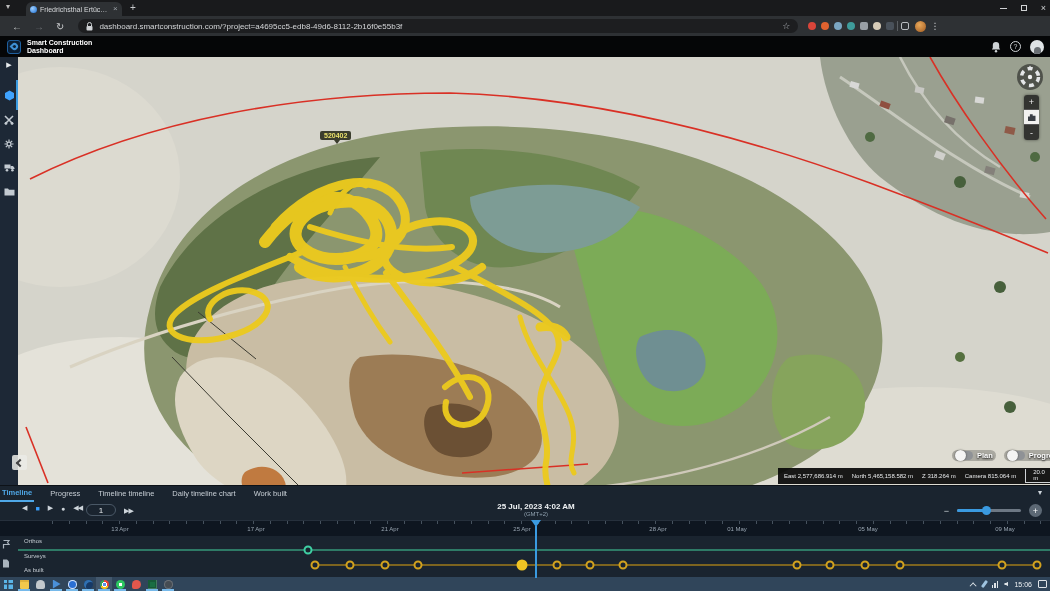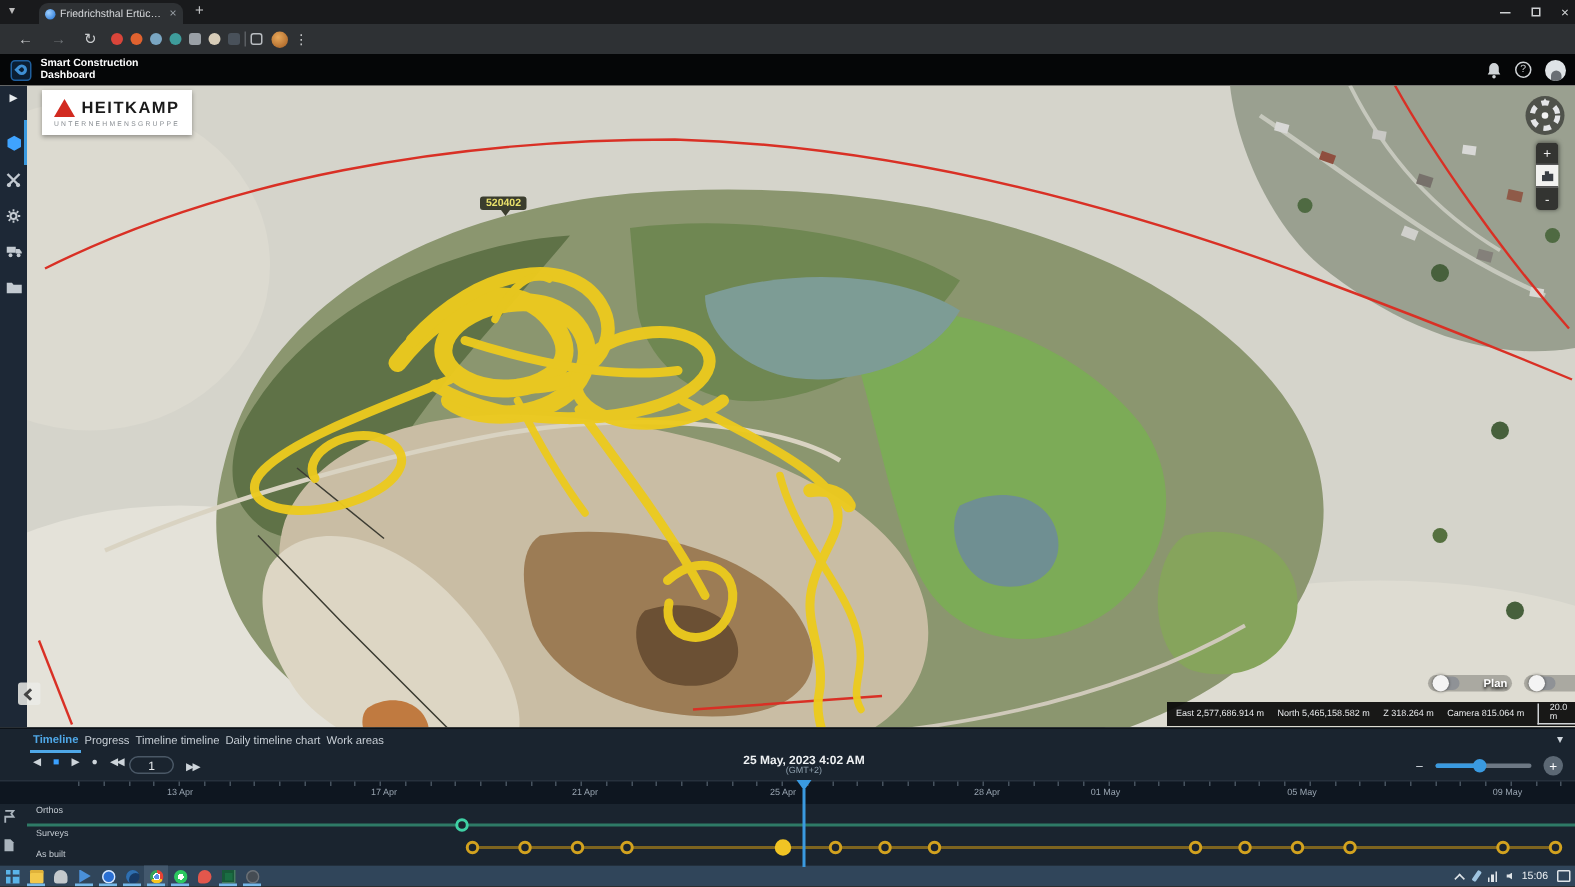--- a/index.html
+++ b/index.html
@@ -62,36 +62,36 @@
   .mlabel { position:absolute; left:320px; top:74px; background:rgba(38,40,24,.88); border-radius:2px; padding:1px 4px; color:#e9e06b; font-size:7px; font-weight:bold; }
   .mlabel::after { content:""; position:absolute; left:14px; bottom:-4px; border-left:3px solid transparent; border-right:3px solid transparent; border-top:4px solid rgba(38,40,24,.88); }
 
   .compass { position:absolute; left:1016px; top:6px; }
   .zoomstack { position:absolute; left:1024px; top:38px; width:15px; border-radius:3px; overflow:hidden; box-shadow:0 0 3px rgba(0,0,0,.5); }
   .zcell { width:15px; height:15px; background:rgba(25,25,25,.8); color:#eee; font-size:9px; display:flex; align-items:center; justify-content:center; border-bottom:1px solid #555; }
   .zcell.white { background:#f2f2f0; }
   .bldg { width:8px; height:8px; background:#3a3f45; clip-path:polygon(0 100%,0 45%,30% 45%,30% 15%,65% 15%,65% 35%,100% 35%,100% 100%); }
 
   .toggles { position:absolute; left:952px; top:393px; display:flex; gap:8px; align-items:center; }
-  .togunit { display:flex; align-items:flex-end; gap:16px; background:rgba(15,15,15,.25); border-radius:8px; padding:1px 3px; }
+  .togunit { display:flex; align-items:flex-end; gap:4px; background:rgba(15,15,15,.25); border-radius:8px; padding:1px 3px; }
   .togtrack { width:18px; height:9px; background:#8f9296; border-radius:5px; position:relative; }
   .togtrack i { position:absolute; left:0; top:-1px; width:11px; height:11px; background:#f4f4f4; border-radius:50%; box-shadow:0 0 2px rgba(0,0,0,.6); }
   .toglabel { color:#fff; font-size:7.5px; font-weight:bold; text-shadow:0 1px 2px #000; }
 
   .statusbar { position:absolute; left:778px; top:411px; width:272px; height:16px; background:rgba(6,6,6,.92); display:flex; align-items:center; gap:9px; padding:0 6px; }
   .stitem { color:#e8eaec; font-size:6px; white-space:nowrap; }
   .scalebox { color:#e8eaec; font-size:6px; border:1px solid #cfd2d5; border-top:none; padding:0 7px 1px; }
   .fsicon { margin-left:auto; }
 
   .cornerbox { position:absolute; left:12px; top:398px; width:15px; height:15px; background:rgba(235,235,230,.85); border-radius:2px; display:flex; align-items:center; justify-content:center; }
   .cornerbox i { width:6px; height:6px; border-left:2px solid #444; border-bottom:2px solid #444; transform:rotate(45deg); }
 
   
   .tpanel { position:absolute; left:0; top:485px; width:1050px; height:92px; background:#1a242f; border-top:1px solid #0d1218; }
-  .ttabs { position:absolute; left:20px; top:0; height:15px; display:flex; gap:0; align-items:center; }
+  .ttabs { position:absolute; left:0; top:0; height:15px; display:flex; gap:14px; align-items:center; }
   .ttab { color:#c7ced5; font-size:7.5px; padding:2px 2px 3px; }
   .ttab.on { color:#4fa8e8; font-weight:bold; border-bottom:2px solid #4fa8e8; }
   .tcollapse { position:absolute; right:8px; top:2px; color:#cfd6dd; font-size:8px; }
 
   .tcontrols { position:absolute; left:0; top:15px; width:1050px; height:19px; }
   .pbrow { position:absolute; left:22px; top:3px; display:flex; align-items:center; gap:8px; }
   .pbtn { color:#cdd4da; font-size:7px; }
   .pbtn.accent { color:#3aa0ff; }
   .pageinput { width:30px; height:12px; background:transparent; border:1px solid #4a5866; border-radius:7px; color:#e6e9ec; font-size:8px; text-align:center; font-family:"Liberation Sans",sans-serif; }
   .datewrap { position:absolute; left:466px; top:1px; width:140px; text-align:center; }
@@ -166,20 +166,28 @@
       <span class="wmin"></span>
       <span class="wmax"></span>
       <span class="wclose">×</span>
     </div>
   </div>
 
   <div class="toolbar">
     <span class="navbtn">←</span>
     <span class="navbtn dim">→</span>
     <span class="navbtn">↻</span>
+    <div class="urlpill">
+      <svg width="7" height="9" viewBox="0 0 7 9">
+          <path d="M1.5 4V2.5a2 2 0 0 1 4 0V4" fill="none" stroke="#cfd2d5" stroke-width="1"></path>
+          <rect x="0.5" y="4" width="6" height="4.5" rx="1" fill="#cfd2d5"></rect>
+        </svg>
+      <span class="urltext">dashboard.smartconstruction.com/?project=a4695cc5-edb8-49d6-8112-2b16f0e55b3f</span>
+      <span class="star">☆</span>
+    </div>
     <div class="extrow">
         <span class="extdot" style="background: rgb(217, 69, 58);"></span>
         <span class="extdot" style="background: rgb(224, 98, 47);"></span>
         <span class="extdot" style="background: rgb(122, 166, 194);"></span>
         <span class="extdot" style="background: rgb(62, 156, 155);"></span>
         <span class="extdot sq" style="background: rgb(154, 160, 166);"></span>
         <span class="extdot" style="background: rgb(215, 204, 184);"></span>
         <span class="extdot sq" style="background: rgb(73, 81, 90);"></span>
       </div>
     <span class="extsep"></span>
@@ -310,27 +318,20 @@
           </svg>
       </span>
       <span class="sicon">
         <svg width="11" height="9" viewBox="0 0 11 9">
             <path d="M0.5 1.5 H4 L5 2.8 H10.5 V8.5 H0.5 Z" fill="#c3cad1"></path>
           </svg>
       </span>
     </div>
     <span class="sideind"></span>
 
-    <div class="heitkamp">
-      <div class="hk-row">
-        <span class="hk-tri"></span>
-        <span class="hk-name">HEITKAMP</span>
-      </div>
-      <div class="hk-sub">UNTERNEHMENSGRUPPE</div>
-    </div>
 
     <svg class="compass" width="28" height="28" viewBox="0 0 28 28">
       <circle cx="14" cy="14" r="13" fill="rgba(18,18,18,0.55)"></circle>
       <circle cx="14" cy="14" r="8.5" fill="none" stroke="#e4e6e8" stroke-width="3.5" stroke-dasharray="5 4.35"></circle>
       <circle cx="14" cy="14" r="2.2" fill="#f2f3f4"></circle>
       <path d="M14 2.5 L16 6 H12 Z" fill="#e4e6e8"></path>
     </svg>
     <div class="zoomstack">
       <div class="zcell">+</div>
       <div class="zcell white">
@@ -369,36 +370,36 @@
         <i></i>
       </div>
   </div>
 
   <div class="tpanel">
     <div class="ttabs">
         <div class="ttab on">Timeline</div>
         <div class="ttab">Progress</div>
         <div class="ttab">Timeline timeline</div>
         <div class="ttab">Daily timeline chart</div>
-        <div class="ttab">Work areas</div>
+        <div class="ttab">Work built</div>
       </div>
     <span class="tcollapse">▾</span>
 
     <div class="tcontrols">
       <div class="pbrow">
           <span class="pbtn">◀</span>
           <span class="pbtn accent">■</span>
           <span class="pbtn">▶</span>
           <span class="pbtn">●</span>
           <span class="pbtn" style="letter-spacing: -1px;">◀◀</span>
         </div>
       <input class="pageinput" style="position: absolute; left: 86px; top: 3px;" value="1">
       <span class="pbtn" style="position:absolute; left:124px; top:6px; letter-spacing:-1px;">▶▶</span>
       <div class="datewrap">
-        <div class="dateline">25 May, 2023 4:02 AM</div>
+        <div class="dateline">25 Jul, 2023 4:02 AM</div>
         <div class="tzline">(GMT+2)</div>
       </div>
       <div class="sliderwrap">
         <span class="minus">−</span>
         <span class="strack">
             <span class="sfill"></span>
             <span class="sknob"></span>
           </span>
         <span class="pluscirc">+</span>
       </div>

